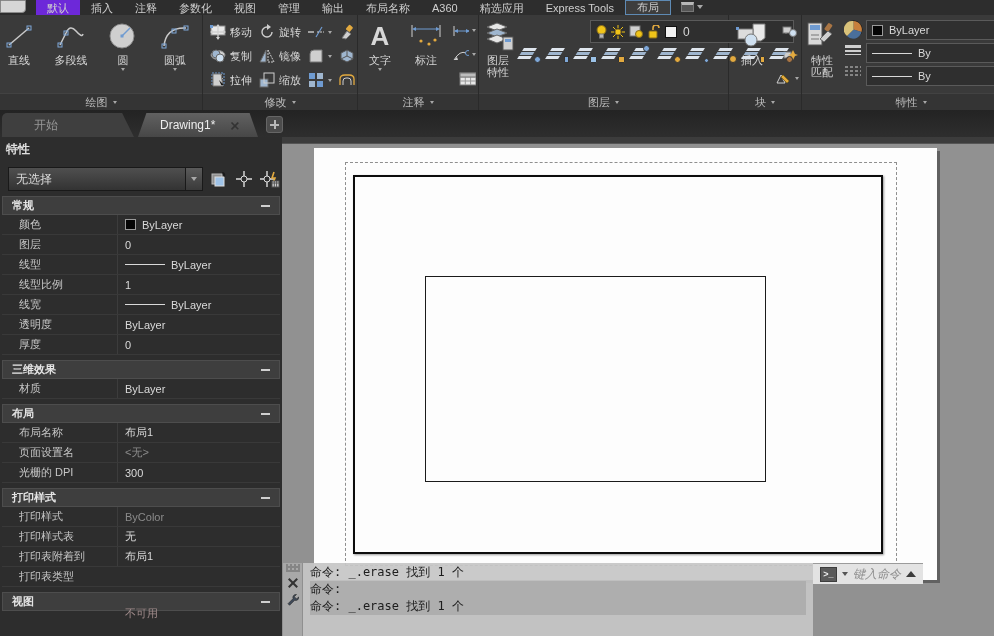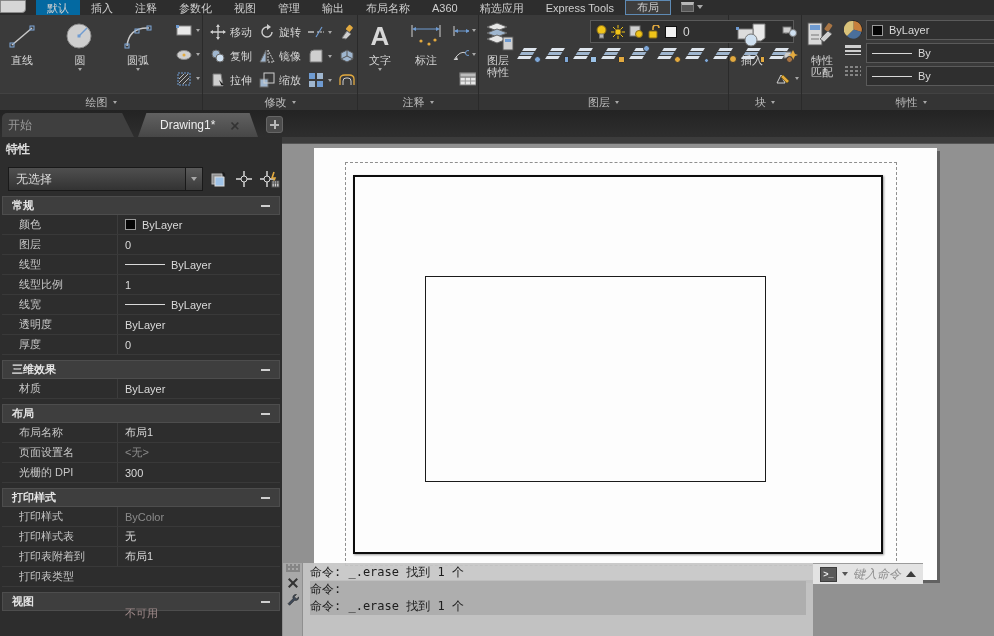--- a/index.html
+++ b/index.html
@@ -4,21 +4,21 @@
 <style>
   * { margin:0; padding:0; box-sizing:border-box; }
   html,body { width:994px; height:636px; overflow:hidden; background:#2b2b2b;
     font-family:"Liberation Sans","DejaVu Sans",sans-serif; }
   #app { position:relative; width:994px; height:636px; background:#2b2b2b; overflow:hidden; }
 
   
   #ribbon-tabs { position:absolute; top:0; left:0; width:994px; height:15px; background:#2d2d2d; display:flex; align-items:stretch; }
   .qat-frag { position:absolute; top:0; left:0; width:26px; height:13px; background:#d6d6d6; border:1px solid #8a8a8a; border-radius:0 0 4px 0; }
   .rtab { color:#cfcfcf; font-size:11px; padding:1px 11px 0; display:flex; align-items:center; cursor:default; white-space:nowrap; }
-  .rtab.first { background:#0369a1; margin-left:36px; }
+  .rtab.first { background:#6d28d9; margin-left:36px; }
   .rtab.outline { border:1px solid #5e8ab4; background:#3d3d3d; padding-top:0; }
   .ws-icon { width:13px; height:10px; background:#555; border:1px solid #777; border-top:3px solid #b8b8b8; margin:2px 3px 0 10px; }
 
   
   #ribbon { position:absolute; top:15px; left:0; width:994px; height:95px; background:#3a3a3a; display:flex; }
   .panel { display:flex; flex-direction:column; border-right:1px solid #2a2a2a; }
   .panel-tools { flex:1; display:flex; padding:1px 2px; gap:18px; }
   .panel-label { height:17px; background:#343434; border-top:1px solid #424242; display:flex; align-items:center; justify-content:center; gap:5px; color:#bdbdbd; font-size:11px; }
   .caret { width:0; height:0; border-left:3px solid transparent; border-right:3px solid transparent; border-top:4px solid #a8a8a8; display:inline-block; }
   .caret.sm { border-left-width:2.5px; border-right-width:2.5px; border-top-width:3.5px; }
@@ -41,21 +41,21 @@
   .dot.blue { background:#7fa8d9; } .dot.orange { background:#e3aa3f; } .dot.snow { background:#9cc3e8; border-radius:1px; } .dot.brown { background:#a97544; }
 
   
   .prop-drop { height:20px; background:#2f2f2f; border:1px solid #5a5a5a; display:flex; align-items:center; gap:6px; padding:0 5px; width:152px; color:#d9d9d9; font-size:11px; white-space:nowrap; }
   .line-glyph { display:inline-block; width:40px; height:1px; background:#d9d9d9; }
   .swatch-k { width:11px; height:11px; background:#050505; border:1px solid #9a9a9a; }
 
   
   #file-tabs { position:absolute; top:110px; left:0; width:994px; height:27px; background:linear-gradient(#232323,#2e2e2e); }
   .ftab { position:absolute; top:3px; height:24px; display:flex; align-items:center; font-size:12px; }
-  .ftab.start { left:2px; width:132px; background:#3f3f3f; color:#989898; clip-path:polygon(0 0,91% 0,100% 100%,0 100%); border-radius:5px 5px 0 0; padding-left:6px; }
+  .ftab.start { left:2px; width:132px; background:#3f3f3f; color:#989898; clip-path:polygon(0 0,91% 0,100% 100%,0 100%); border-radius:5px 5px 0 0; padding-left:32px; }
   .ftab.active { left:138px; width:120px; background:linear-gradient(#616161,#474747); color:#ededed; clip-path:polygon(7% 0,93% 0,100% 100%,0 100%); border-radius:6px 6px 0 0; padding-left:22px; gap:14px; }
   .newtab { position:absolute; left:266px; top:6px; width:17px; height:17px; background:#4c4c4c; border:1px solid #666; border-radius:3px; }
   .newtab:before, .newtab:after { content:""; position:absolute; background:#b9b9b9; }
   .newtab:before { left:3px; top:7px; width:9px; height:1.5px; }
   .newtab:after { left:7px; top:3px; width:1.5px; height:9px; }
 
   
   #palette { position:absolute; top:137px; left:0; width:282px; height:499px; background:#2d2d2d; color:#c9c9c9; overflow:hidden; }
   .pal-title { height:24px; display:flex; align-items:center; padding-left:6px; color:#e0e0e0; font-size:12px; font-weight:bold; background:#2d2d2d; }
   .pal-combo { display:flex; align-items:center; margin:6px 6px 0 8px; gap:7px; }
@@ -123,20 +123,30 @@
       <div class="panel-tools">
         <div class="bigbtn">
           <span class="icon32">
             <svg width="30" height="30">
                 <line x1="5" y1="24" x2="25" y2="7" stroke="#c9c9c9" stroke-width="1.5"></line>
                 <rect x="3" y="22" width="4" height="4" fill="none" stroke="#7fa8d9"></rect>
                 <rect x="23" y="5" width="4" height="4" fill="none" stroke="#7fa8d9"></rect>
               </svg>
           </span>
           <span class="blabel">直线</span>
+        </div>
+        <div class="bigbtn">
+          <span class="icon32">
+            <svg width="30" height="30">
+                <path d="M4 24 L10 12 Q14 3 20 10 T27 13" fill="none" stroke="#c9c9c9" stroke-width="1.5"></path>
+                <rect x="8" y="10" width="4" height="4" fill="none" stroke="#7fa8d9"></rect>
+                <rect x="2" y="22" width="4" height="4" fill="none" stroke="#7fa8d9"></rect>
+              </svg>
+          </span>
+          <span class="blabel">多段线</span>
         </div>
         <div class="bigbtn">
           <span class="icon32">
             <svg width="32" height="30">
                 <circle cx="15" cy="15" r="12" fill="#cfcfcf" stroke="#8a8a8a"></circle>
                 <line x1="15" y1="15" x2="23" y2="7" stroke="#6f9bd1" stroke-width="1.5"></line>
                 <rect x="13.5" y="13.5" width="3" height="3" fill="#6f9bd1"></rect>
               </svg>
           </span>
           <span class="blabel">圆</span>

